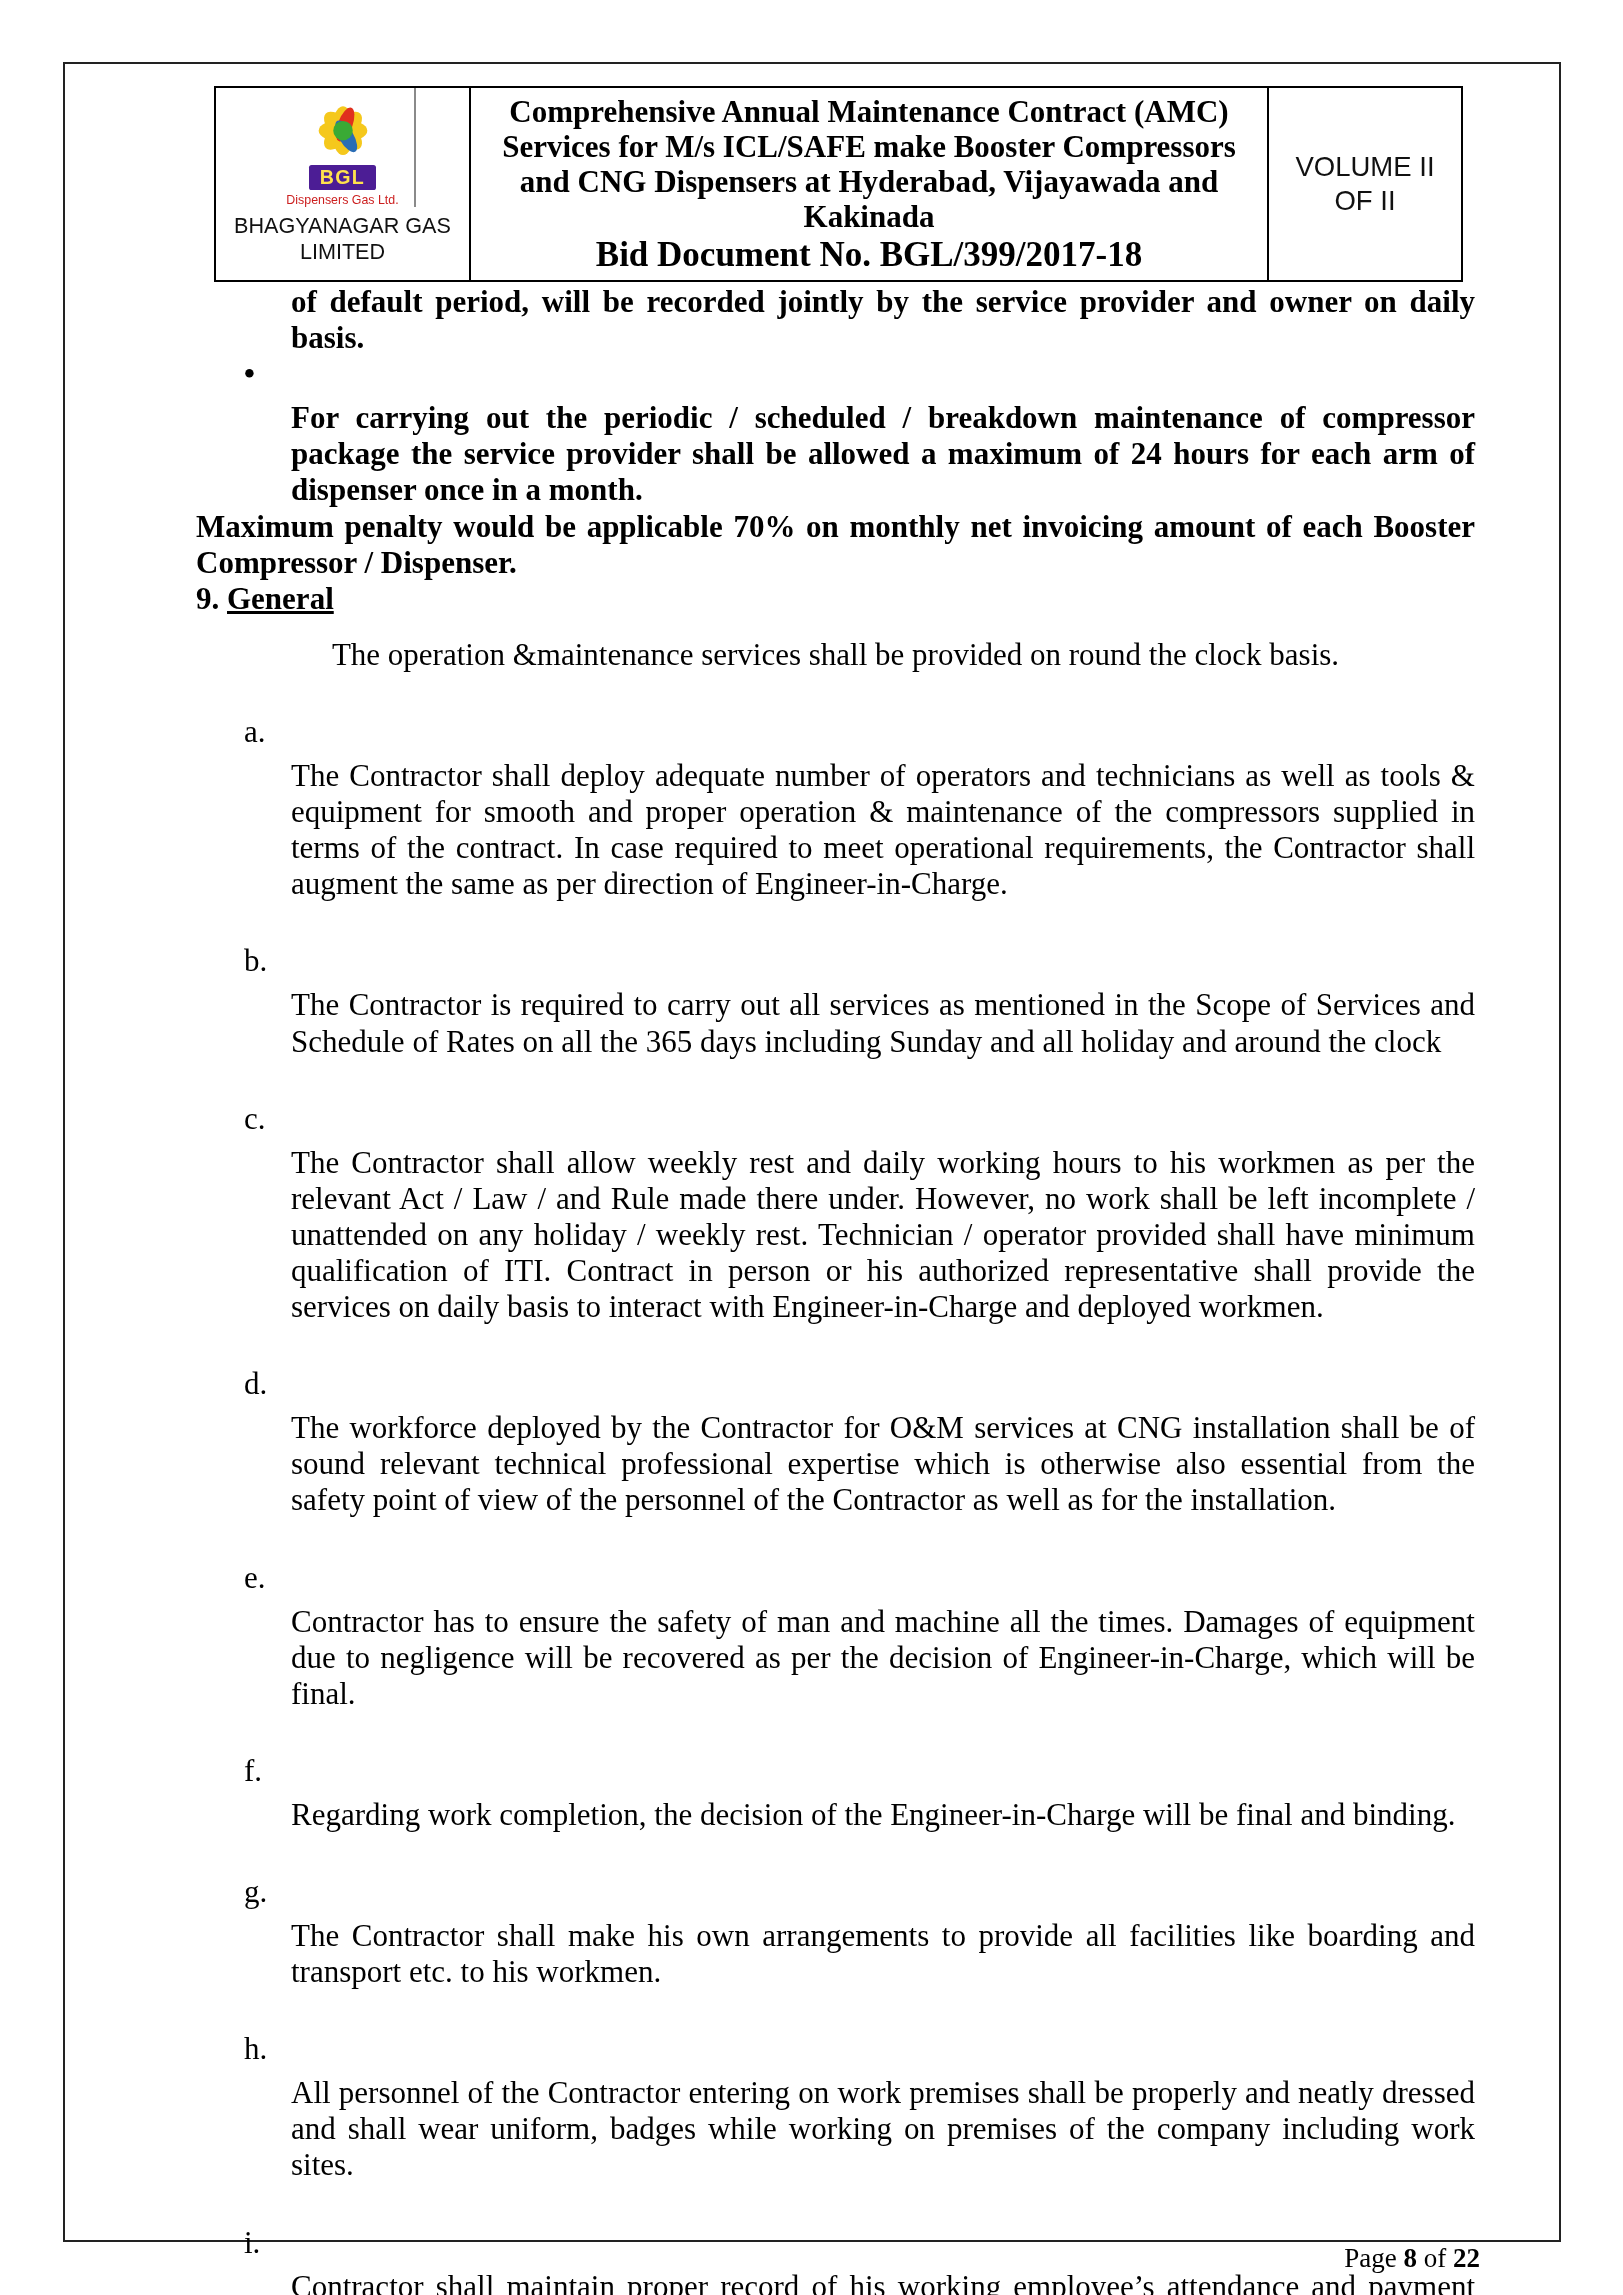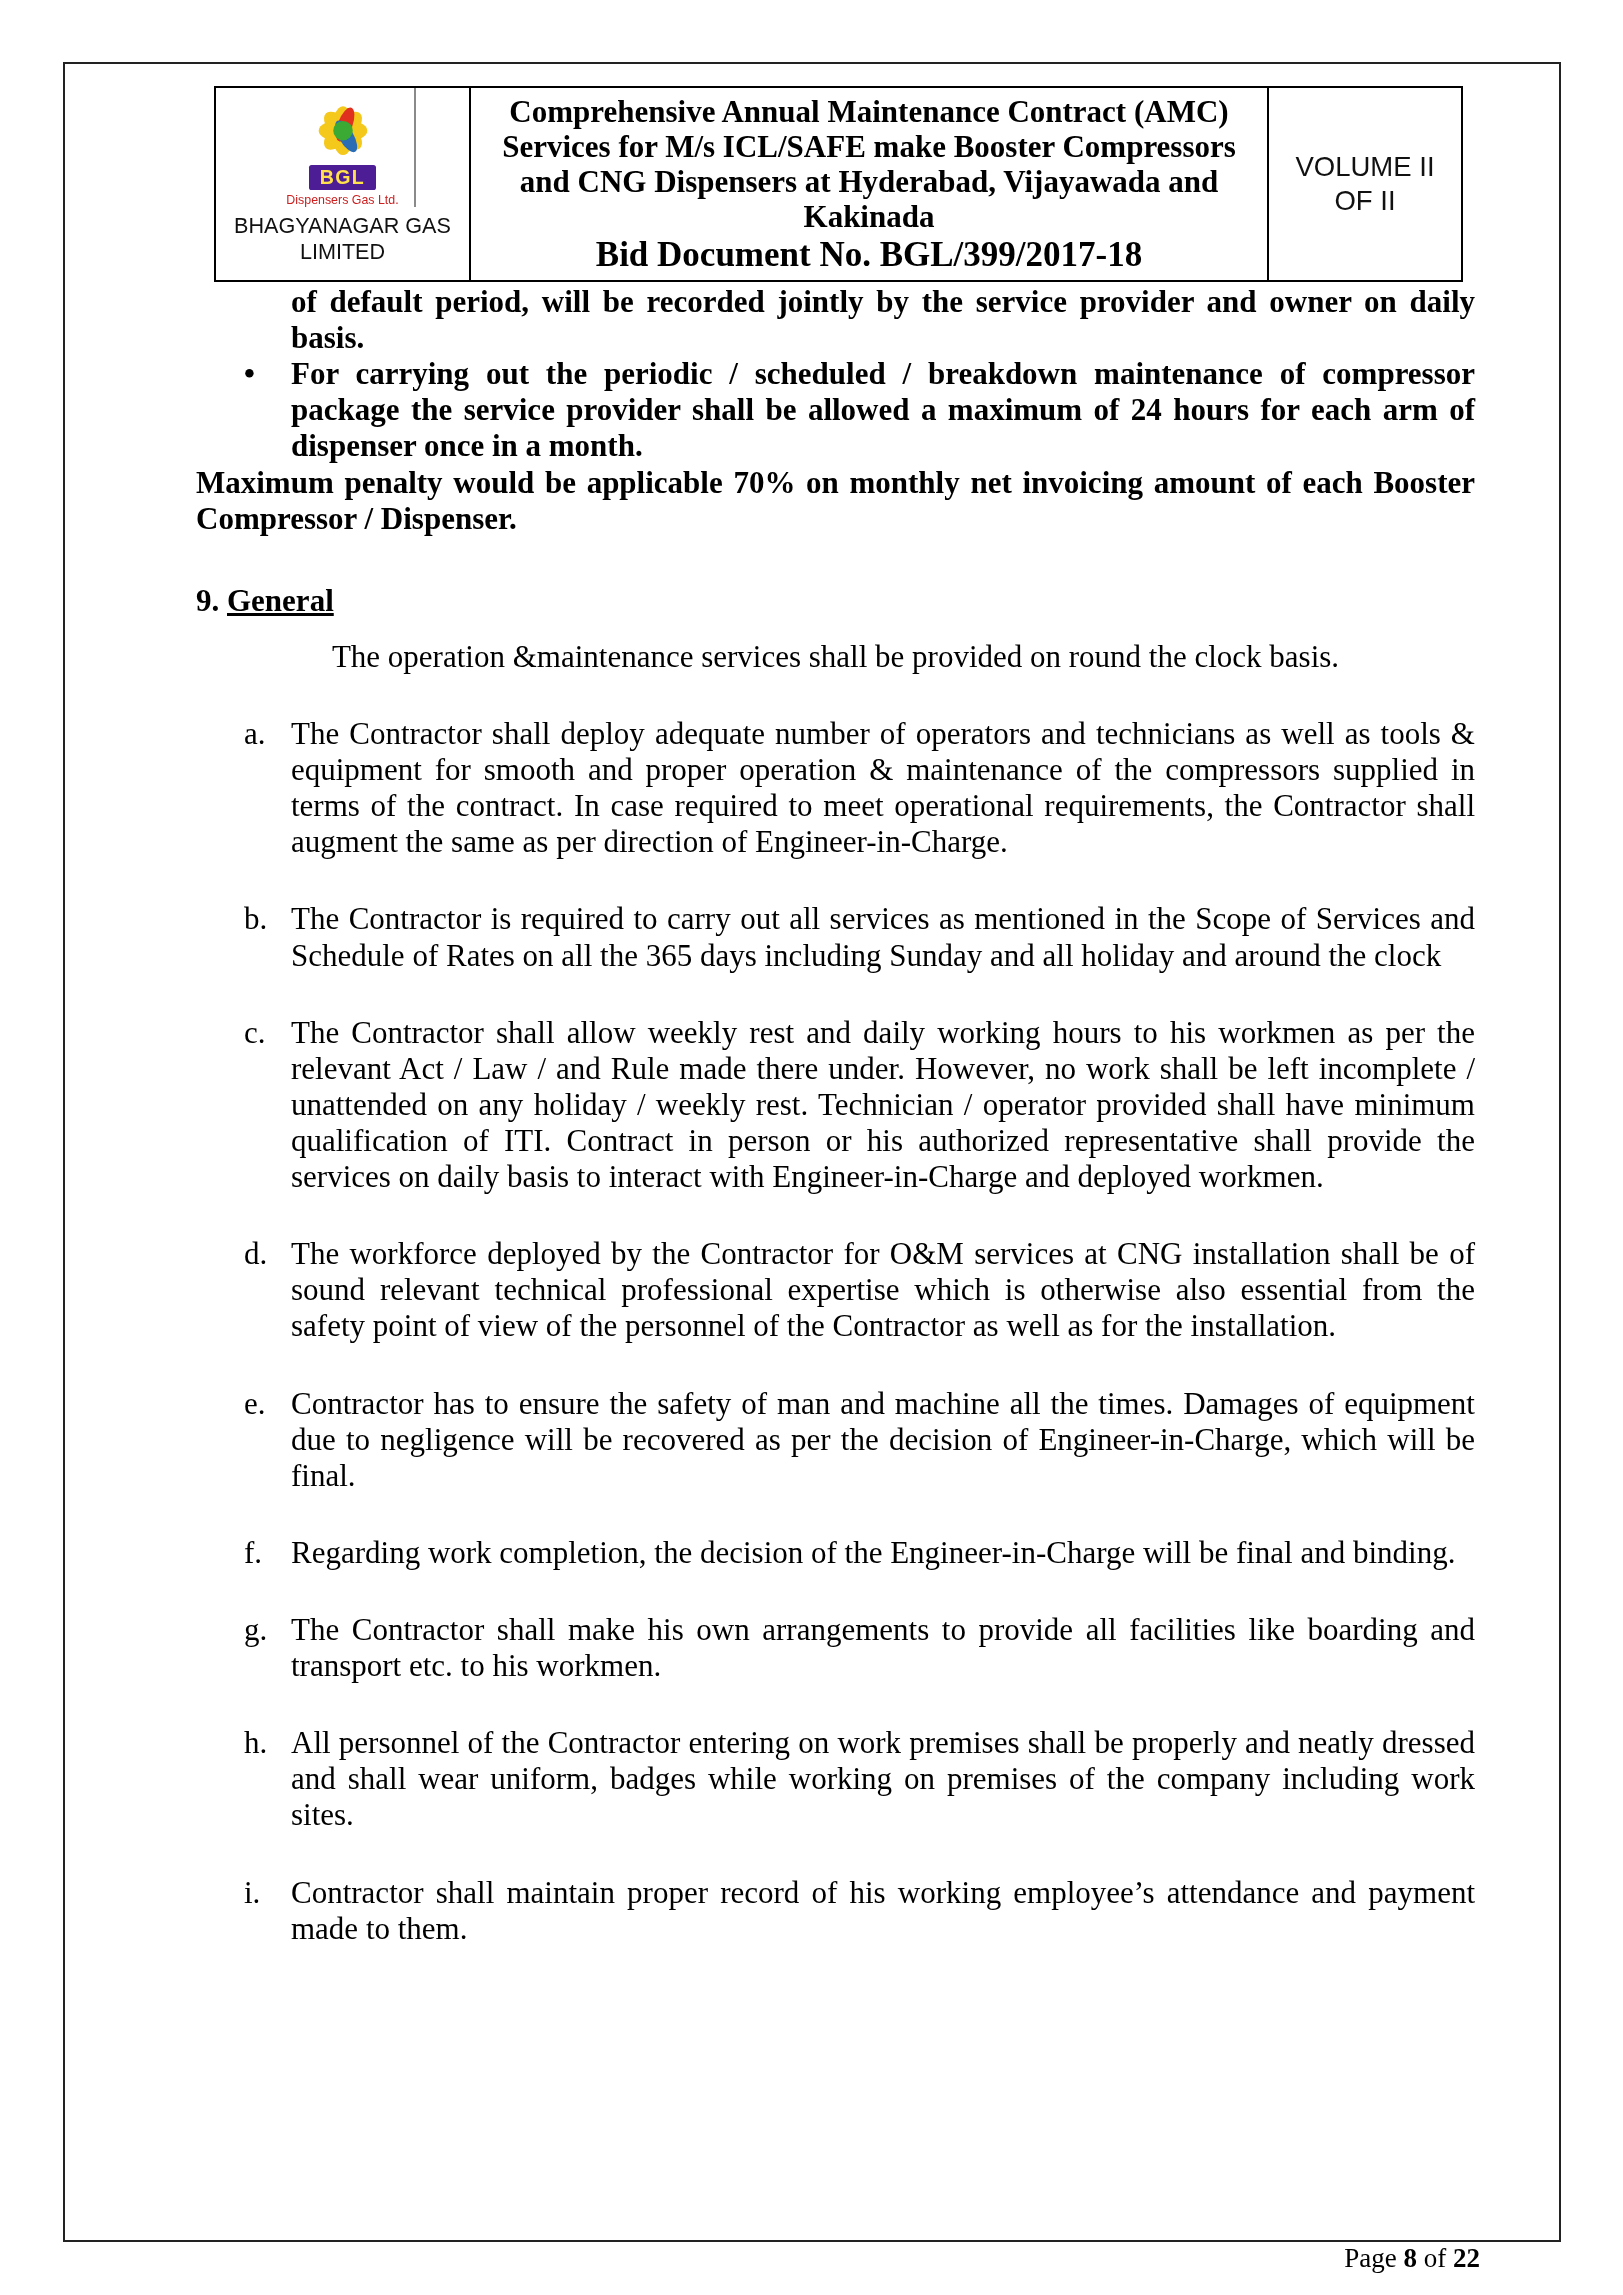--- a/index.html
+++ b/index.html
@@ -121,28 +121,28 @@
   }
   .hang-item { display: flex; }
   .hang-item .marker {
     width: 95px;
     flex: 0 0 95px;
     padding-left: 48px;
   }
   .hang-item .text {
     flex: 1;
     text-align: justify;
+    margin-top: 44px;
   }
   .bold { font-weight: bold; }
   .p-penalty {
     text-align: justify;
     font-weight: bold;
   }
   .section-heading {
-    margin-top: 46px;
     font-weight: bold;
   }
   .section-title-underline { text-decoration: underline; }
   .section-intro { text-align: center; margin-top: 20px; }
   .list-item { margin-top: 41px; }
 
   
   .footer {
     position: absolute;
     top: 2243px;

